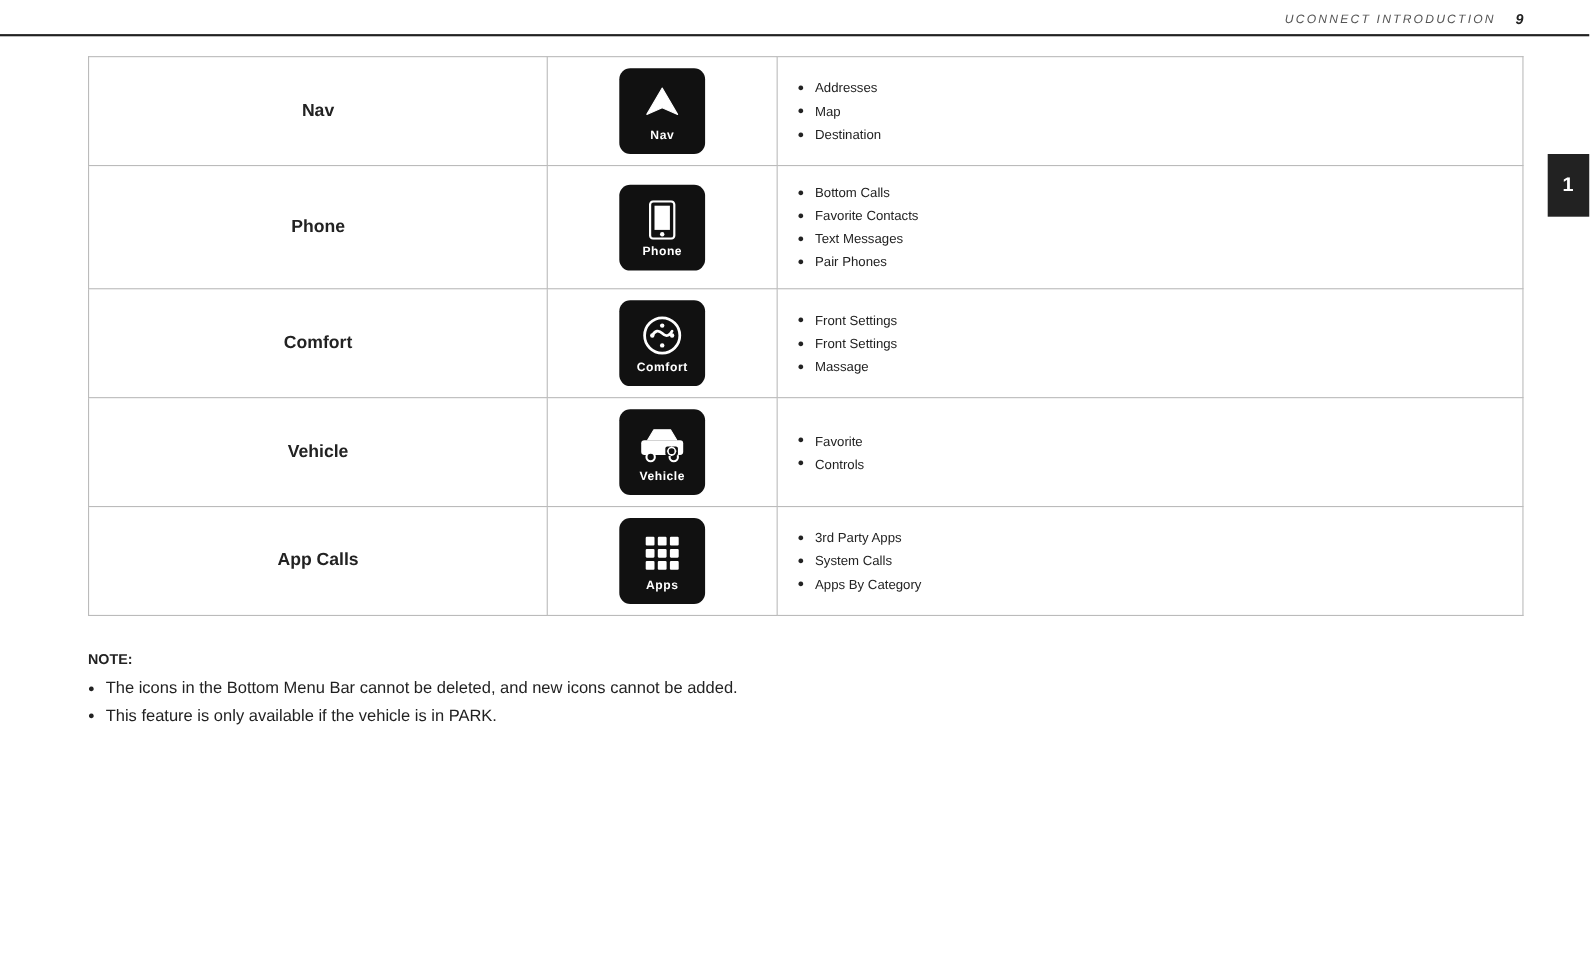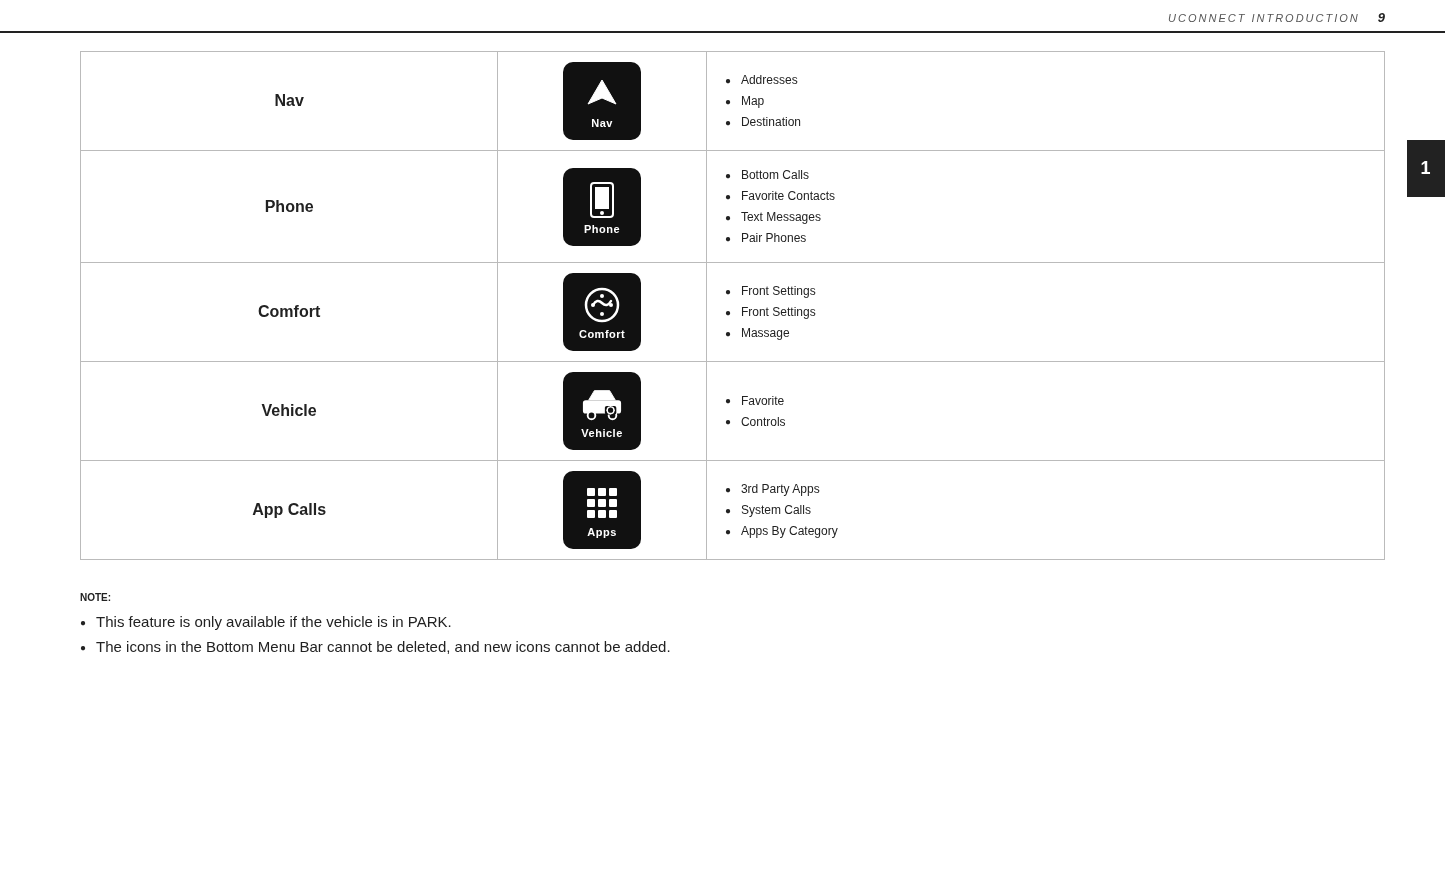--- a/index.html
+++ b/index.html
@@ -129,21 +129,21 @@
       align-items: center;
       justify-content: center;
     }
 
     .note-section {
       margin-top: 22px;
     }
 
     .note-label {
       font-weight: bold;
-      font-size: 10px;
+      font-size: 13px;
       margin-bottom: 10px;
       margin-top: 32px;
     }
 
     .note-list {
       list-style: none;
       padding: 0;
     }
 
     .note-list li {
@@ -297,17 +297,17 @@
               <li>Apps By Category</li>
             </ul>
           </td>
         </tr>
       </tbody>
   </table>
 
   <div class="note-section">
     <div class="note-label">NOTE:</div>
     <ul class="note-list" id="note-list">
+        <li>The icons in the Bottom Menu Bar cannot be deleted, and new icons cannot be added.</li>
         <li>This feature is only available if the vehicle is in PARK.</li>
-        <li>The icons in the Bottom Menu Bar cannot be deleted, and new icons cannot be added.</li>
       </ul>
   </div>
 </div>
 
 </body></html>

